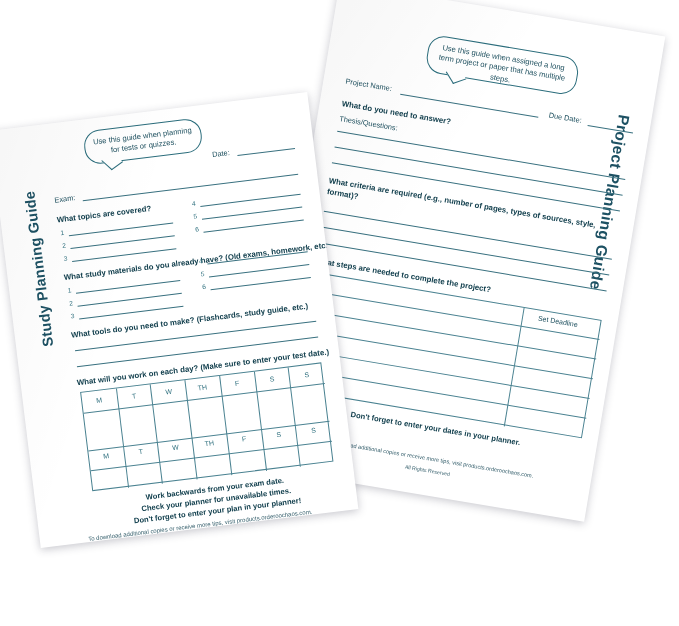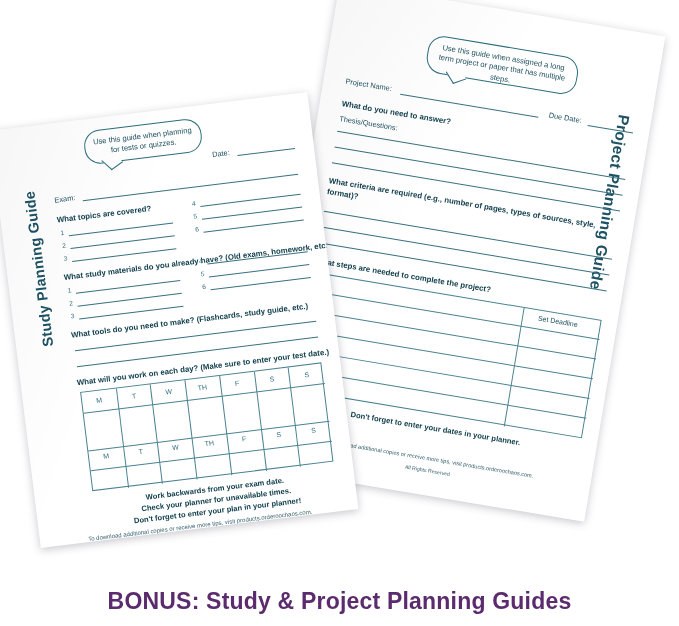--- a/index.html
+++ b/index.html
@@ -342,17 +342,14 @@
       </div>
 
       <div class="tip" style="left:40px; top:378px; width:280px;">Work backwards from your exam date.</div>
       <div class="tip" style="left:40px; top:389px; width:280px;">Check your planner for unavailable times.</div>
       <div class="tip" style="left:40px; top:400px; width:280px;">Don't forget to enter your plan in your planner!</div>
 
       <div class="footnote" style="left:20px; top:414px; width:282px;">To download additional copies or receive more tips, visit products.orderoochaos.com.</div>
     </div>
   </div>
 
-  <div class="caption">
-    <span>BONUS: Study &amp; Project Planning Guides</span>
-  </div>
 
 </div>
 
 </body></html>

